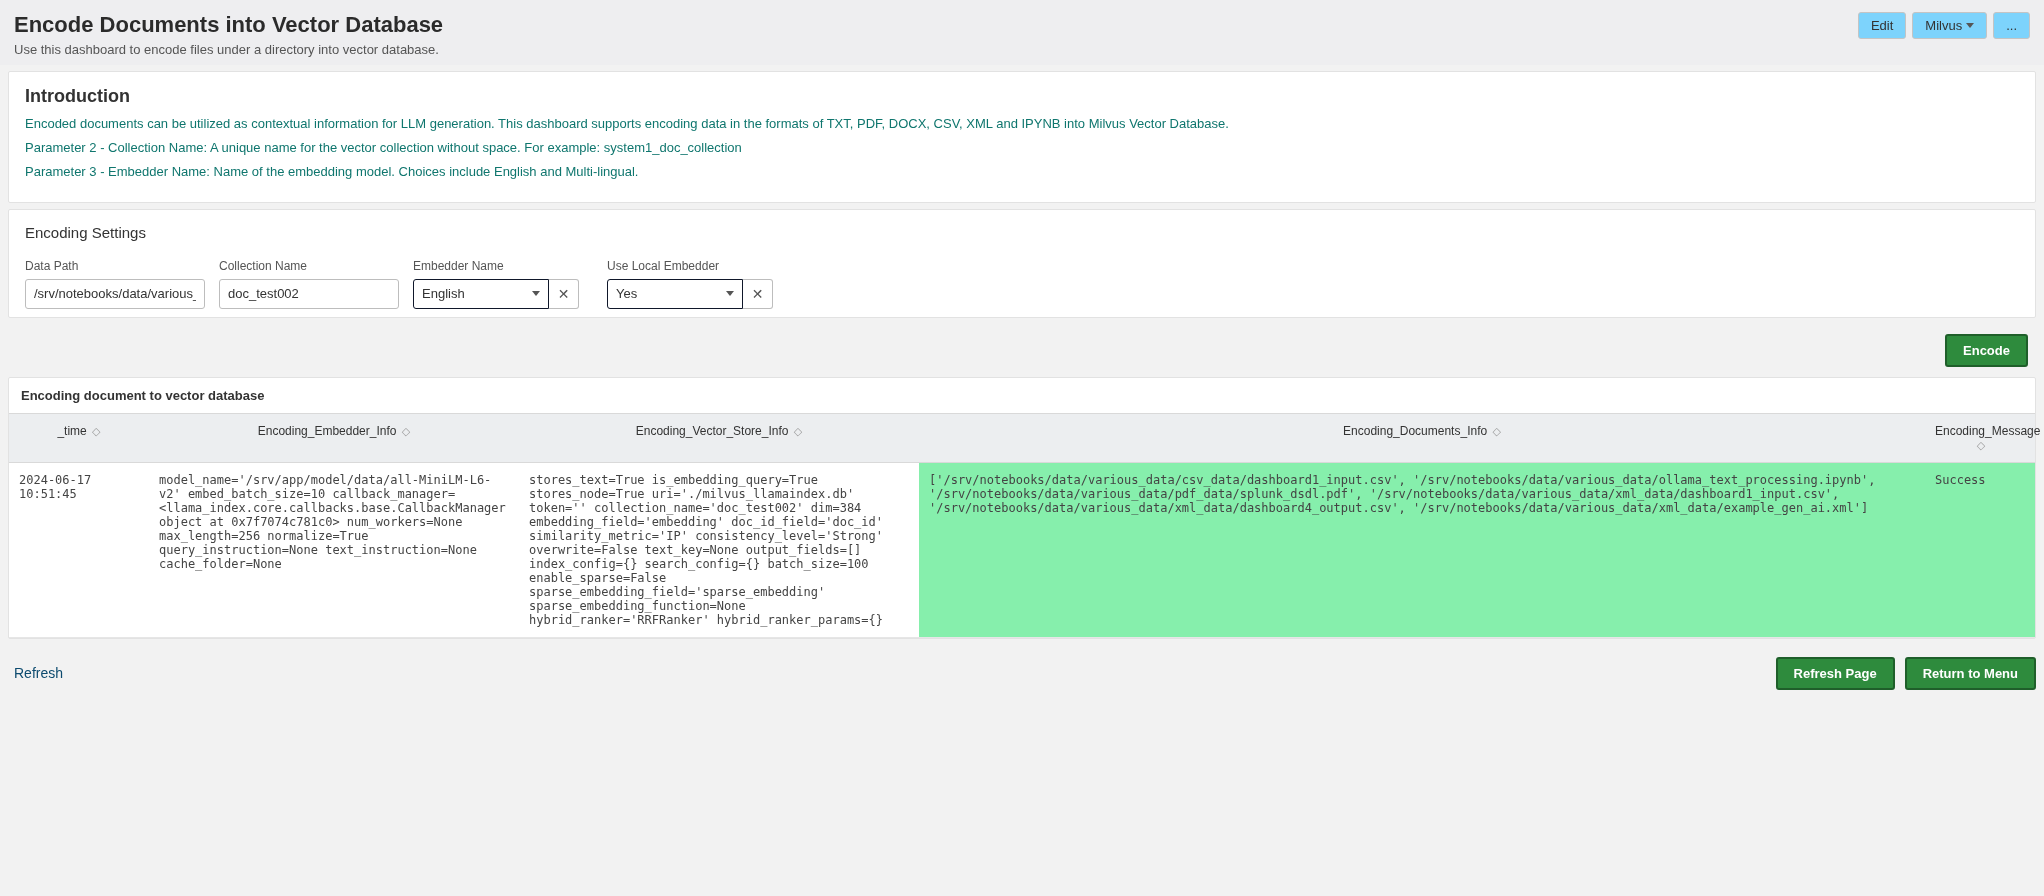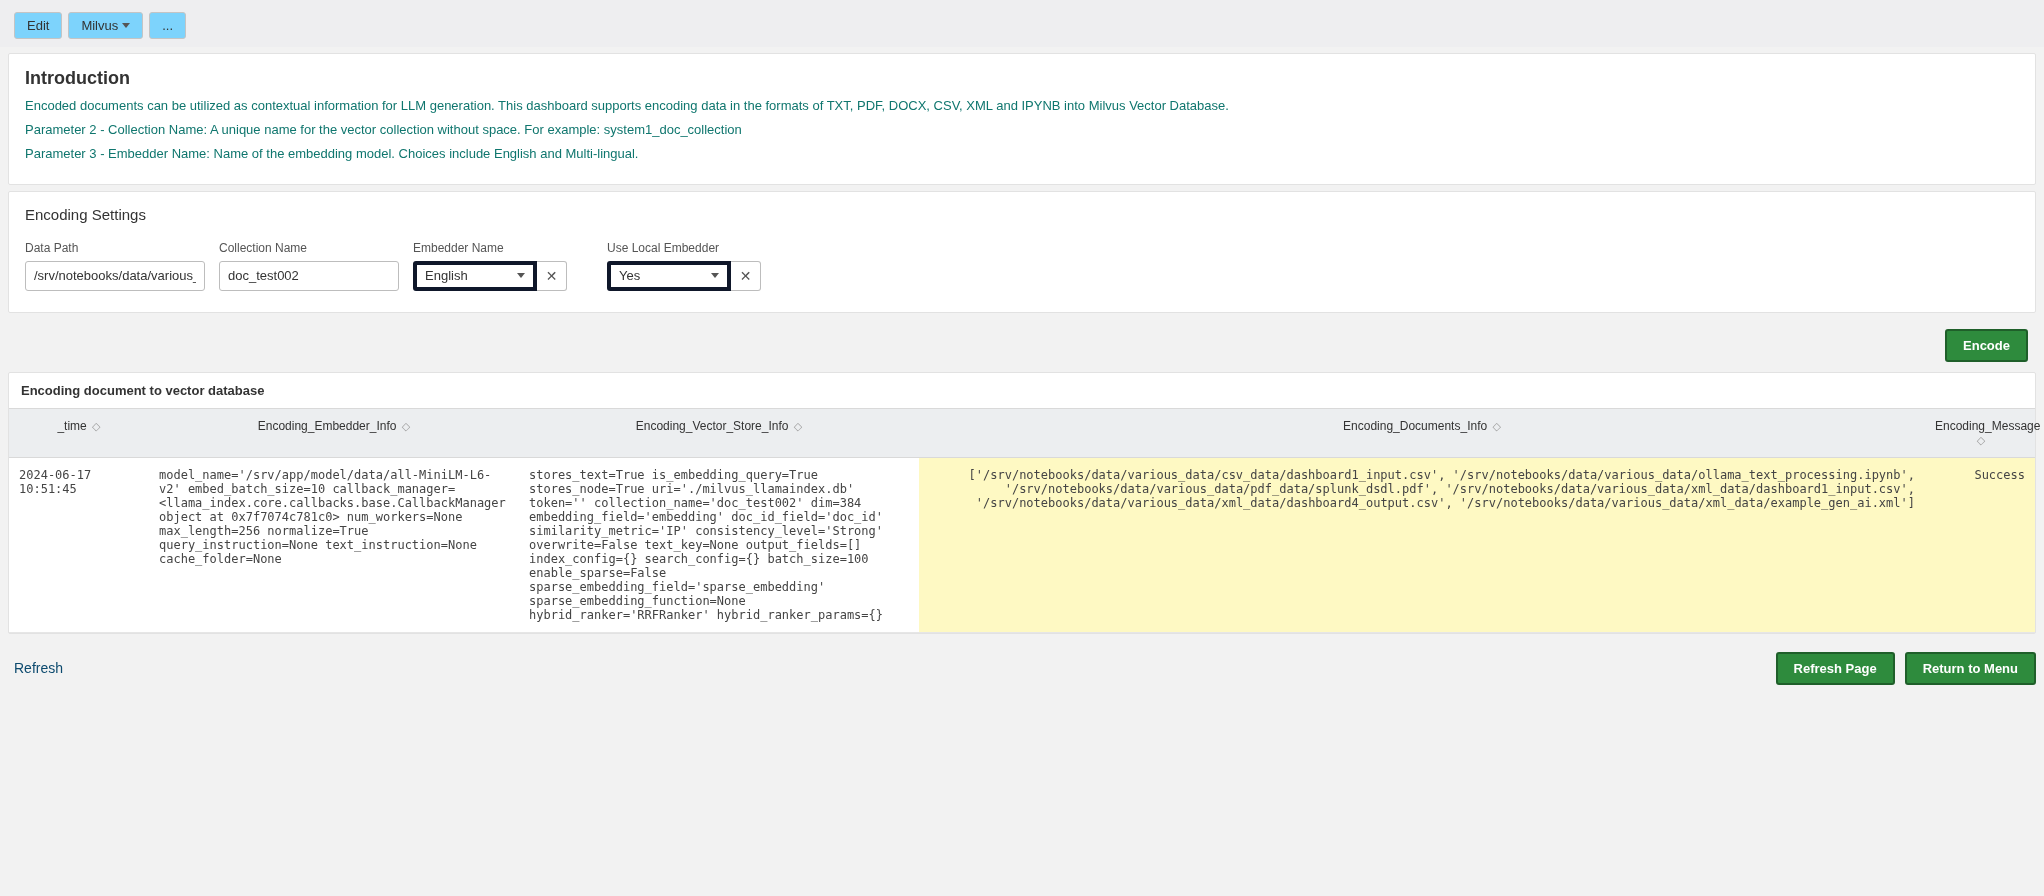--- a/index.html
+++ b/index.html
@@ -58,21 +58,21 @@
     border-top: 5px solid #555;
     display: inline-block;
   }
   .panel {
     background: #fff;
     margin: 6px 8px;
     padding: 14px 16px;
     border: 1px solid #e2e2e2;
     border-radius: 2px;
   }
-  .panel.no-bottom-pad { padding-bottom: 21px; }
+  .panel.no-bottom-pad { padding-bottom: 8px; }
   .panel h2 {
     margin: 0 0 8px 0;
     font-size: 18px;
     font-weight: 700;
   }
   .panel p {
     margin: 6px 0;
     color: #0f766e;
     font-size: 13px;
     line-height: 1.4;
@@ -105,29 +105,29 @@
     font-size: 13px;
     color: #333;
     background: #fff;
     height: 30px;
   }
   .select-group {
     display: flex;
     height: 30px;
   }
   .select-box {
-    border: 4px solid #0f172a;
+    border: 1px solid #0f172a;
     border-radius: 3px 0 0 3px;
     padding: 0 8px;
     font-size: 13px;
     background: #fff;
     display: flex;
     align-items: center;
     justify-content: space-between;
-    width: 124px;
+    width: 136px;
     cursor: pointer;
   }
   .clear-box {
     border: 1px solid #bdbdbd;
     border-left: 0;
     border-radius: 0 3px 3px 0;
     width: 30px;
     display: flex;
     align-items: center;
     justify-content: center;
@@ -177,22 +177,21 @@
     font-family: "Consolas", "Menlo", monospace;
     font-size: 12px;
     color: #444;
     padding: 10px 10px;
     vertical-align: top;
     border-bottom: 1px solid #e6e6e6;
     word-wrap: break-word;
     white-space: pre-wrap;
   }
   td.highlight {
-    background: #fef9c3;
-    text-align: right;
+    background: #86efac;
   }
   .footer-row {
     display: flex;
     justify-content: space-between;
     align-items: center;
     padding: 12px 8px 18px 14px;
   }
   .refresh-link {
     font-size: 14px;
     color: #0c4a6e;
@@ -202,20 +201,24 @@
   col.c-time { width: 140px; }
   col.c-emb  { width: 370px; }
   col.c-vec  { width: 400px; }
   col.c-doc  { width: auto; }
   col.c-msg  { width: 110px; }
 </style>
 </head>
 <body>
 
 <div class="header">
+  <div class="header-left">
+    <h1>Encode Documents into Vector Database</h1>
+    <p>Use this dashboard to encode files under a directory into vector database.</p>
+  </div>
   <div class="header-right">
     <button class="btn">
       <span>Edit</span>
     </button>
     <button class="btn">
       <span>Milvus</span>
       <span class="caret-down"></span>
     </button>
     <button class="btn">
       <span>...</span>

